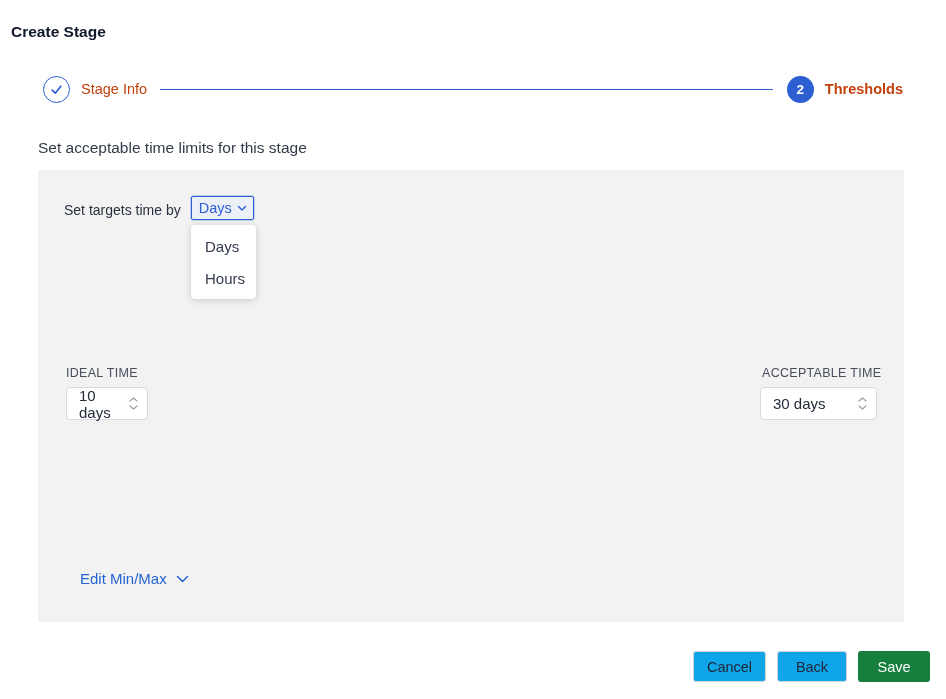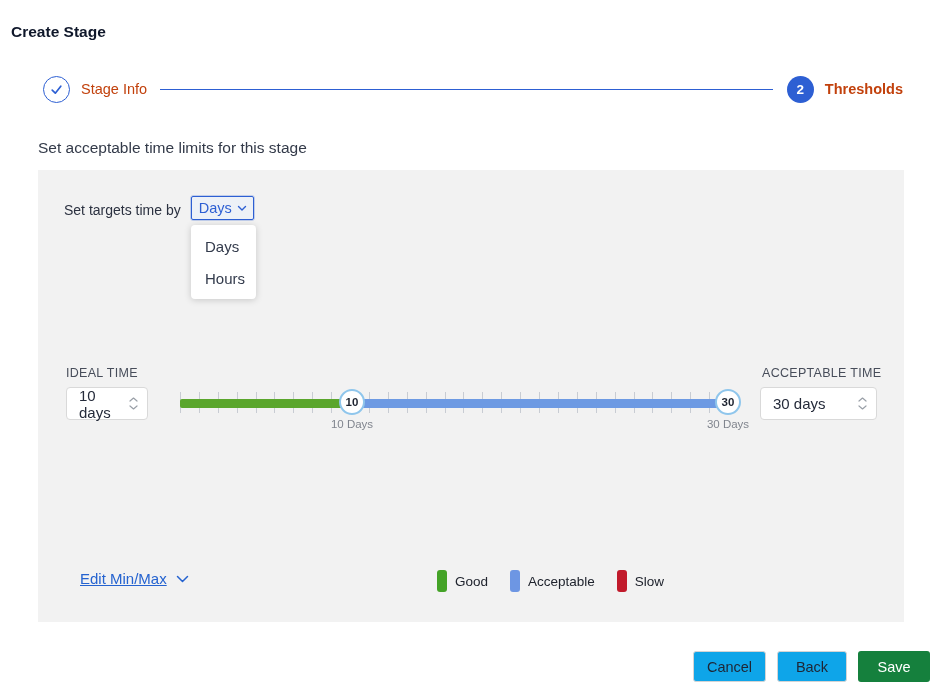--- a/index.html
+++ b/index.html
@@ -59,21 +59,21 @@
   .slider-handle { position: absolute; top: 4px; width: 26px; height: 26px; border-radius: 50%;
     background: #fff; border: 2.5px solid #8fc6ec; display: flex; align-items: center;
     justify-content: center; font-size: 11.5px; font-weight: 600; color: #1d2330; z-index: 3; cursor: grab; }
   .handle-min { left: 159px; } .handle-max { left: 535px; }
   .slider-sub { position: absolute; top: 33px; width: 60px; text-align: center;
     font-size: 11.5px; color: #80858e; }
   .sub-min { left: 142px; } .sub-max { left: 518px; }
 
   
   .edit-minmax { position: absolute; left: 42px; top: 400px; display: flex; align-items: center;
-    gap: 9px; font-size: 15px; color: #2563d0; cursor: pointer; text-decoration: underline; }
+    gap: 9px; font-size: 15px; color: #2563d0; cursor: pointer; }
   .legend { position: absolute; left: 399px; top: 400px; display: flex; align-items: center; gap: 22px; }
   .legend-item { display: flex; align-items: center; gap: 8px; }
   .legend-swatch { width: 10px; height: 22px; border-radius: 3px; }
   .legend-label { font-size: 13.5px; color: #20242e; }
 
   
   .footer { position: absolute; right: 16px; top: 651px; display: flex; gap: 11px; }
   .btn { height: 31px; border-radius: 3px; font-size: 14.5px; font-family: "Liberation Sans", sans-serif;
     display: flex; align-items: center; justify-content: center; cursor: pointer; }
   .btn-secondary { background: #0ea5e9; border: 1px solid #d4d4d4; color: #1f2534; }
@@ -143,53 +143,30 @@
     <span class="spin-arrows">
       <svg width="9" height="5" viewBox="0 0 9 5">
           <polyline points="1,4 4.5,1 8,4" fill="none" stroke="#9aa0a8" stroke-width="1.2" stroke-linecap="round" stroke-linejoin="round"></polyline>
         </svg>
       <svg width="9" height="5" viewBox="0 0 9 5">
           <polyline points="1,1 4.5,4 8,1" fill="none" stroke="#9aa0a8" stroke-width="1.2" stroke-linecap="round" stroke-linejoin="round"></polyline>
         </svg>
     </span>
   </div>
 
-  <div class="slider-wrap">
-    <div class="slider-ticks"></div>
-    <div class="bar bar-good"></div>
-    <div class="bar bar-acceptable"></div>
-    <div class="slider-handle handle-min">10</div>
-    <div class="slider-handle handle-max">30</div>
-    <div class="slider-sub sub-min">10 Days</div>
-    <div class="slider-sub sub-max">30 Days</div>
-  </div>
 
   <div class="edit-minmax">
     <span>Edit Min/Max</span>
     <span>
       <svg width="13" height="8" viewBox="0 0 13 8">
           <polyline points="1.5,1.5 6.5,6.5 11.5,1.5" fill="none" stroke="#2563d0" stroke-width="1.5" stroke-linecap="round" stroke-linejoin="round"></polyline>
         </svg>
     </span>
   </div>
 
-  <div class="legend">
-    <div class="legend-item">
-      <div class="legend-swatch" style="background: rgb(68, 163, 39);"></div>
-      <span class="legend-label">Good</span>
-    </div>
-    <div class="legend-item">
-      <div class="legend-swatch" style="background: rgb(109, 150, 227);"></div>
-      <span class="legend-label">Acceptable</span>
-    </div>
-    <div class="legend-item">
-      <div class="legend-swatch" style="background: rgb(193, 26, 43);"></div>
-      <span class="legend-label">Slow</span>
-    </div>
-  </div>
 
 </div>
 
 <div class="footer">
   <button class="btn btn-secondary btn-cancel">Cancel</button>
   <button class="btn btn-secondary btn-back">Back</button>
   <button class="btn btn-save">Save</button>
 </div>
 
 </body></html>

